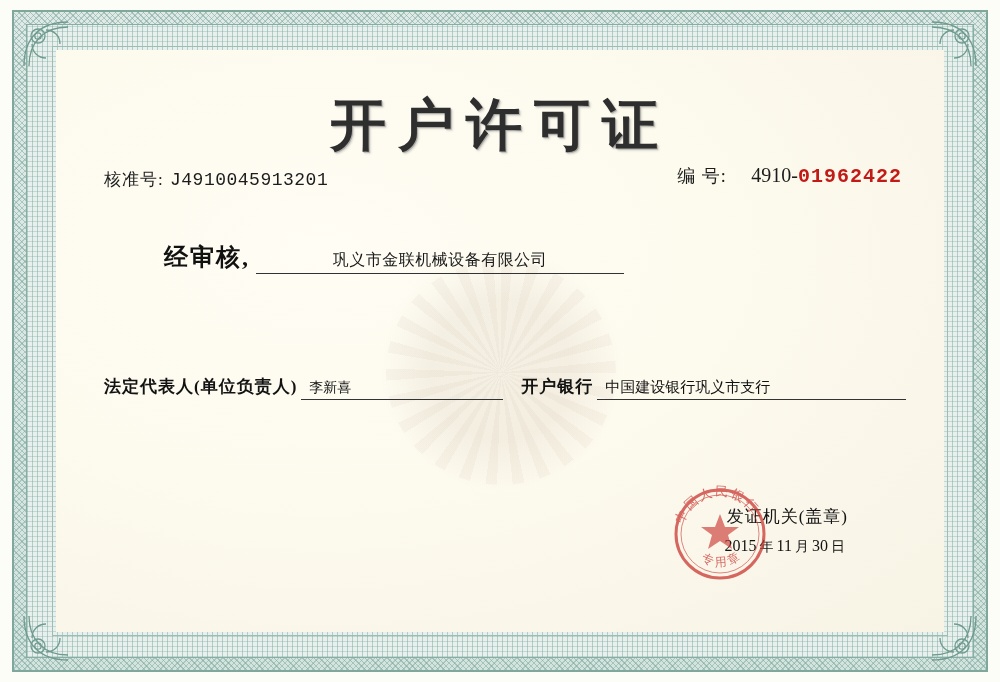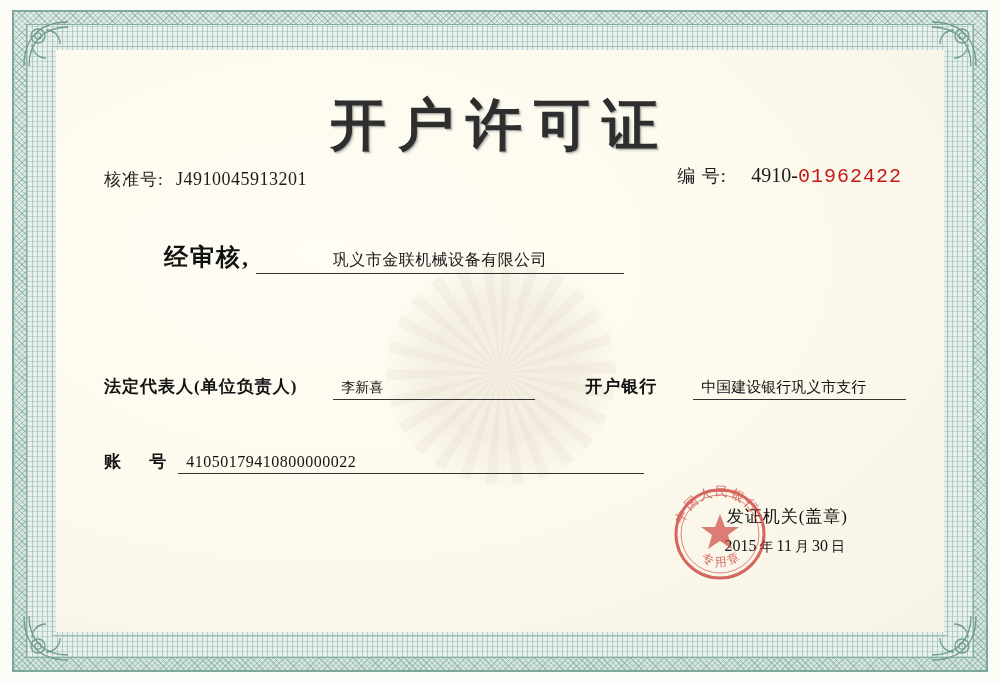--- a/index.html
+++ b/index.html
@@ -112,23 +112,23 @@
   }
 
   .row-approval {
     position: absolute;
     left: 48px; top: 118px;
     font-size: 17px;
     color: #1c1c1c;
   }
   .row-approval .lbl { letter-spacing: 1px; }
   .row-approval .val {
-    font-family: Liberation Serif, serif;
+    font-family: Liberation Mono, monospace;
     font-size: 18px;
-    margin-left: 8px;
+    margin-left: 2px;
     letter-spacing: 0.5px;
   }
 
   .row-number {
     position: absolute;
     right: 42px; top: 114px;
     font-size: 18px;
     color: #1c1c1c;
     white-space: nowrap;
   }
@@ -136,21 +136,21 @@
   .row-number .code {
     font-family: "Liberation Serif", serif;
     font-size: 20px;
     margin-left: 20px;
   }
   .row-number .serial {
     color: #c21b17;
     font-family: "Liberation Mono", monospace;
     font-size: 20px;
     letter-spacing: 1px;
-    font-weight: normal;
+    font-weight: bold;
   }
 
   .body-line1 {
     position: absolute;
     left: 108px; top: 185px;
     right: 40px;
     display: flex;
     align-items: baseline;
     font-size: 24px;
     font-weight: bold;
@@ -181,21 +181,20 @@
   }
 
   .row-rep {
     position: absolute;
     left: 48px; top: 325px;
     right: 38px;
     display: flex;
     align-items: baseline;
     font-size: 17px;
     color: #121212;
-    gap: 32px;
   }
   .row-rep .lbl { font-weight: bold; letter-spacing: 1px; white-space: nowrap; }
   .fill-rep {
     display: inline-block;
     width: 188px;
     border-bottom: 1px solid #333;
     text-align: left;
     font-size: 14px;
     padding: 0 6px 2px 8px;
     margin: 0 4px;
@@ -348,24 +347,20 @@
     </div>
 
 
     <div class="row-rep">
       <span class="lbl">法定代表人(单位负责人)</span>
       <span class="fill-rep">李新喜</span>
       <span class="lbl2">开户银行</span>
       <span class="fill-bank">中国建设银行巩义市支行</span>
     </div>
 
-    <div class="row-account">
-      <span class="lbl">账 号</span>
-      <span class="fill-account">41050179410800000022</span>
-    </div>
 
     <div class="issuer">发证机关(盖章)</div>
 
     <div class="issue-date">
       <span class="num">2015</span><span class="unit">年</span><span class="num">11</span><span class="unit">月</span><span class="num">30</span><span class="unit">日</span>
     </div>
 
     <div class="seal">
       <svg width="120" height="120" viewBox="0 0 120 120">
         <defs>

